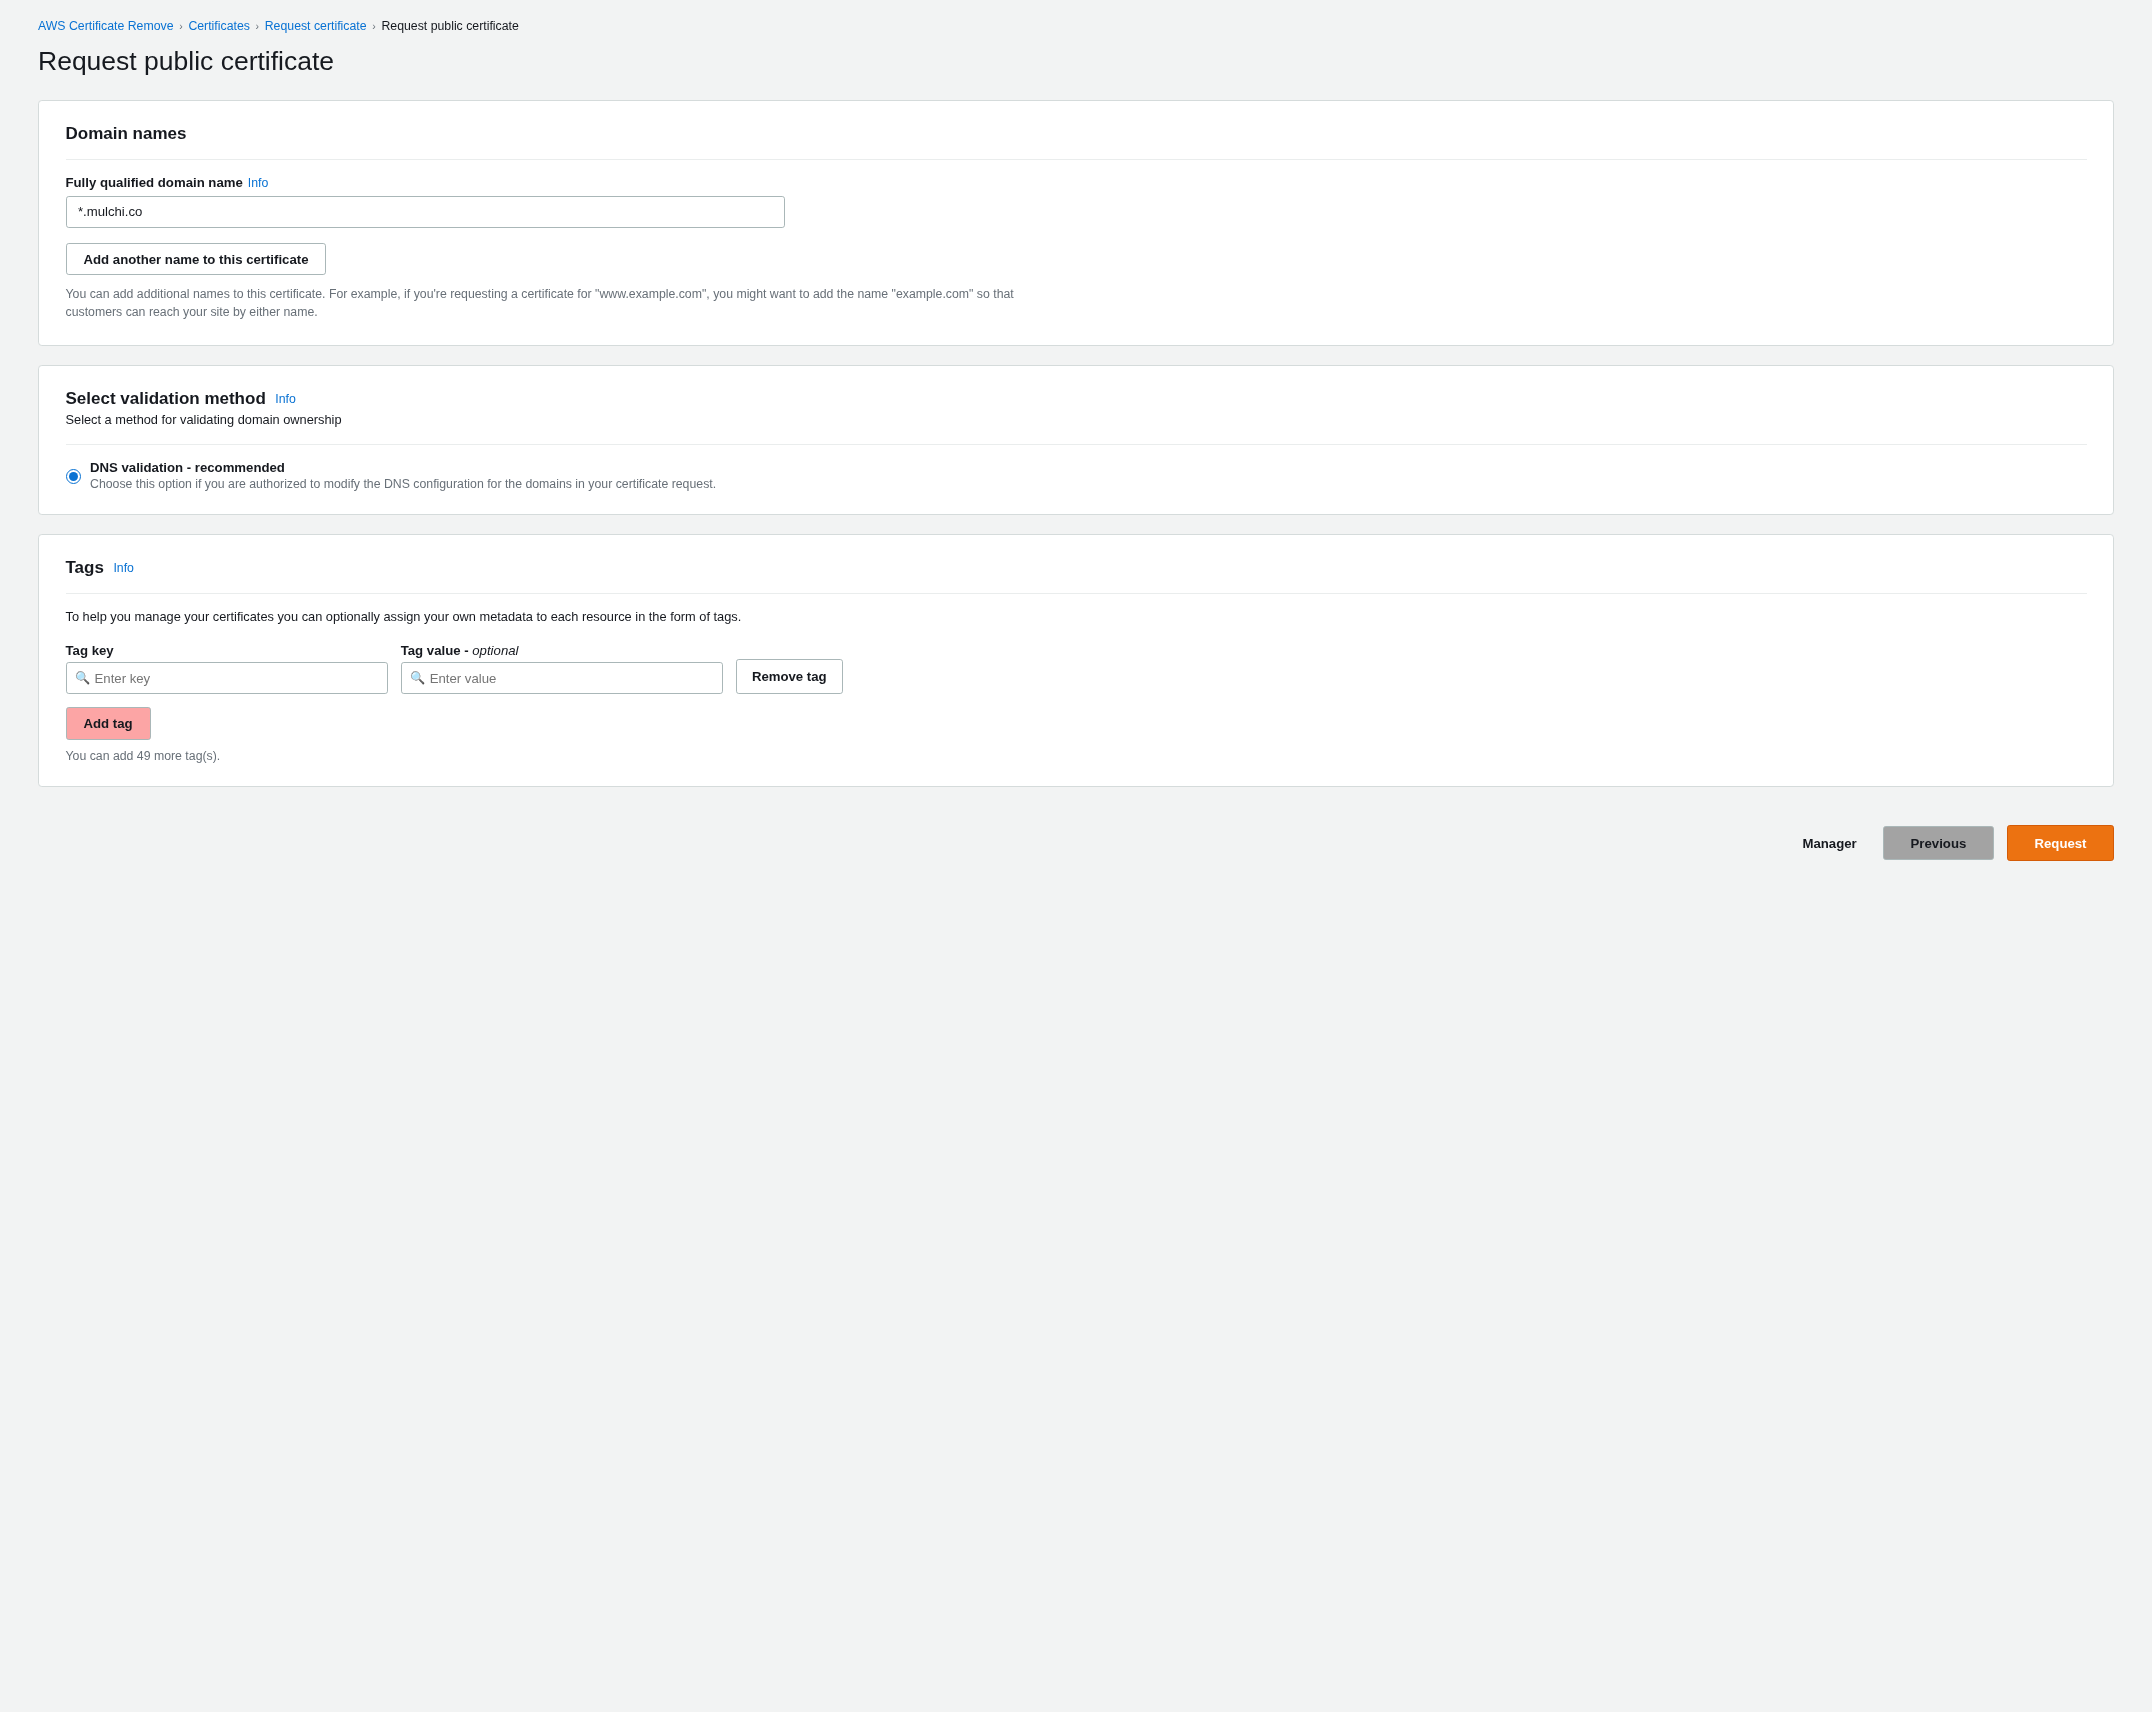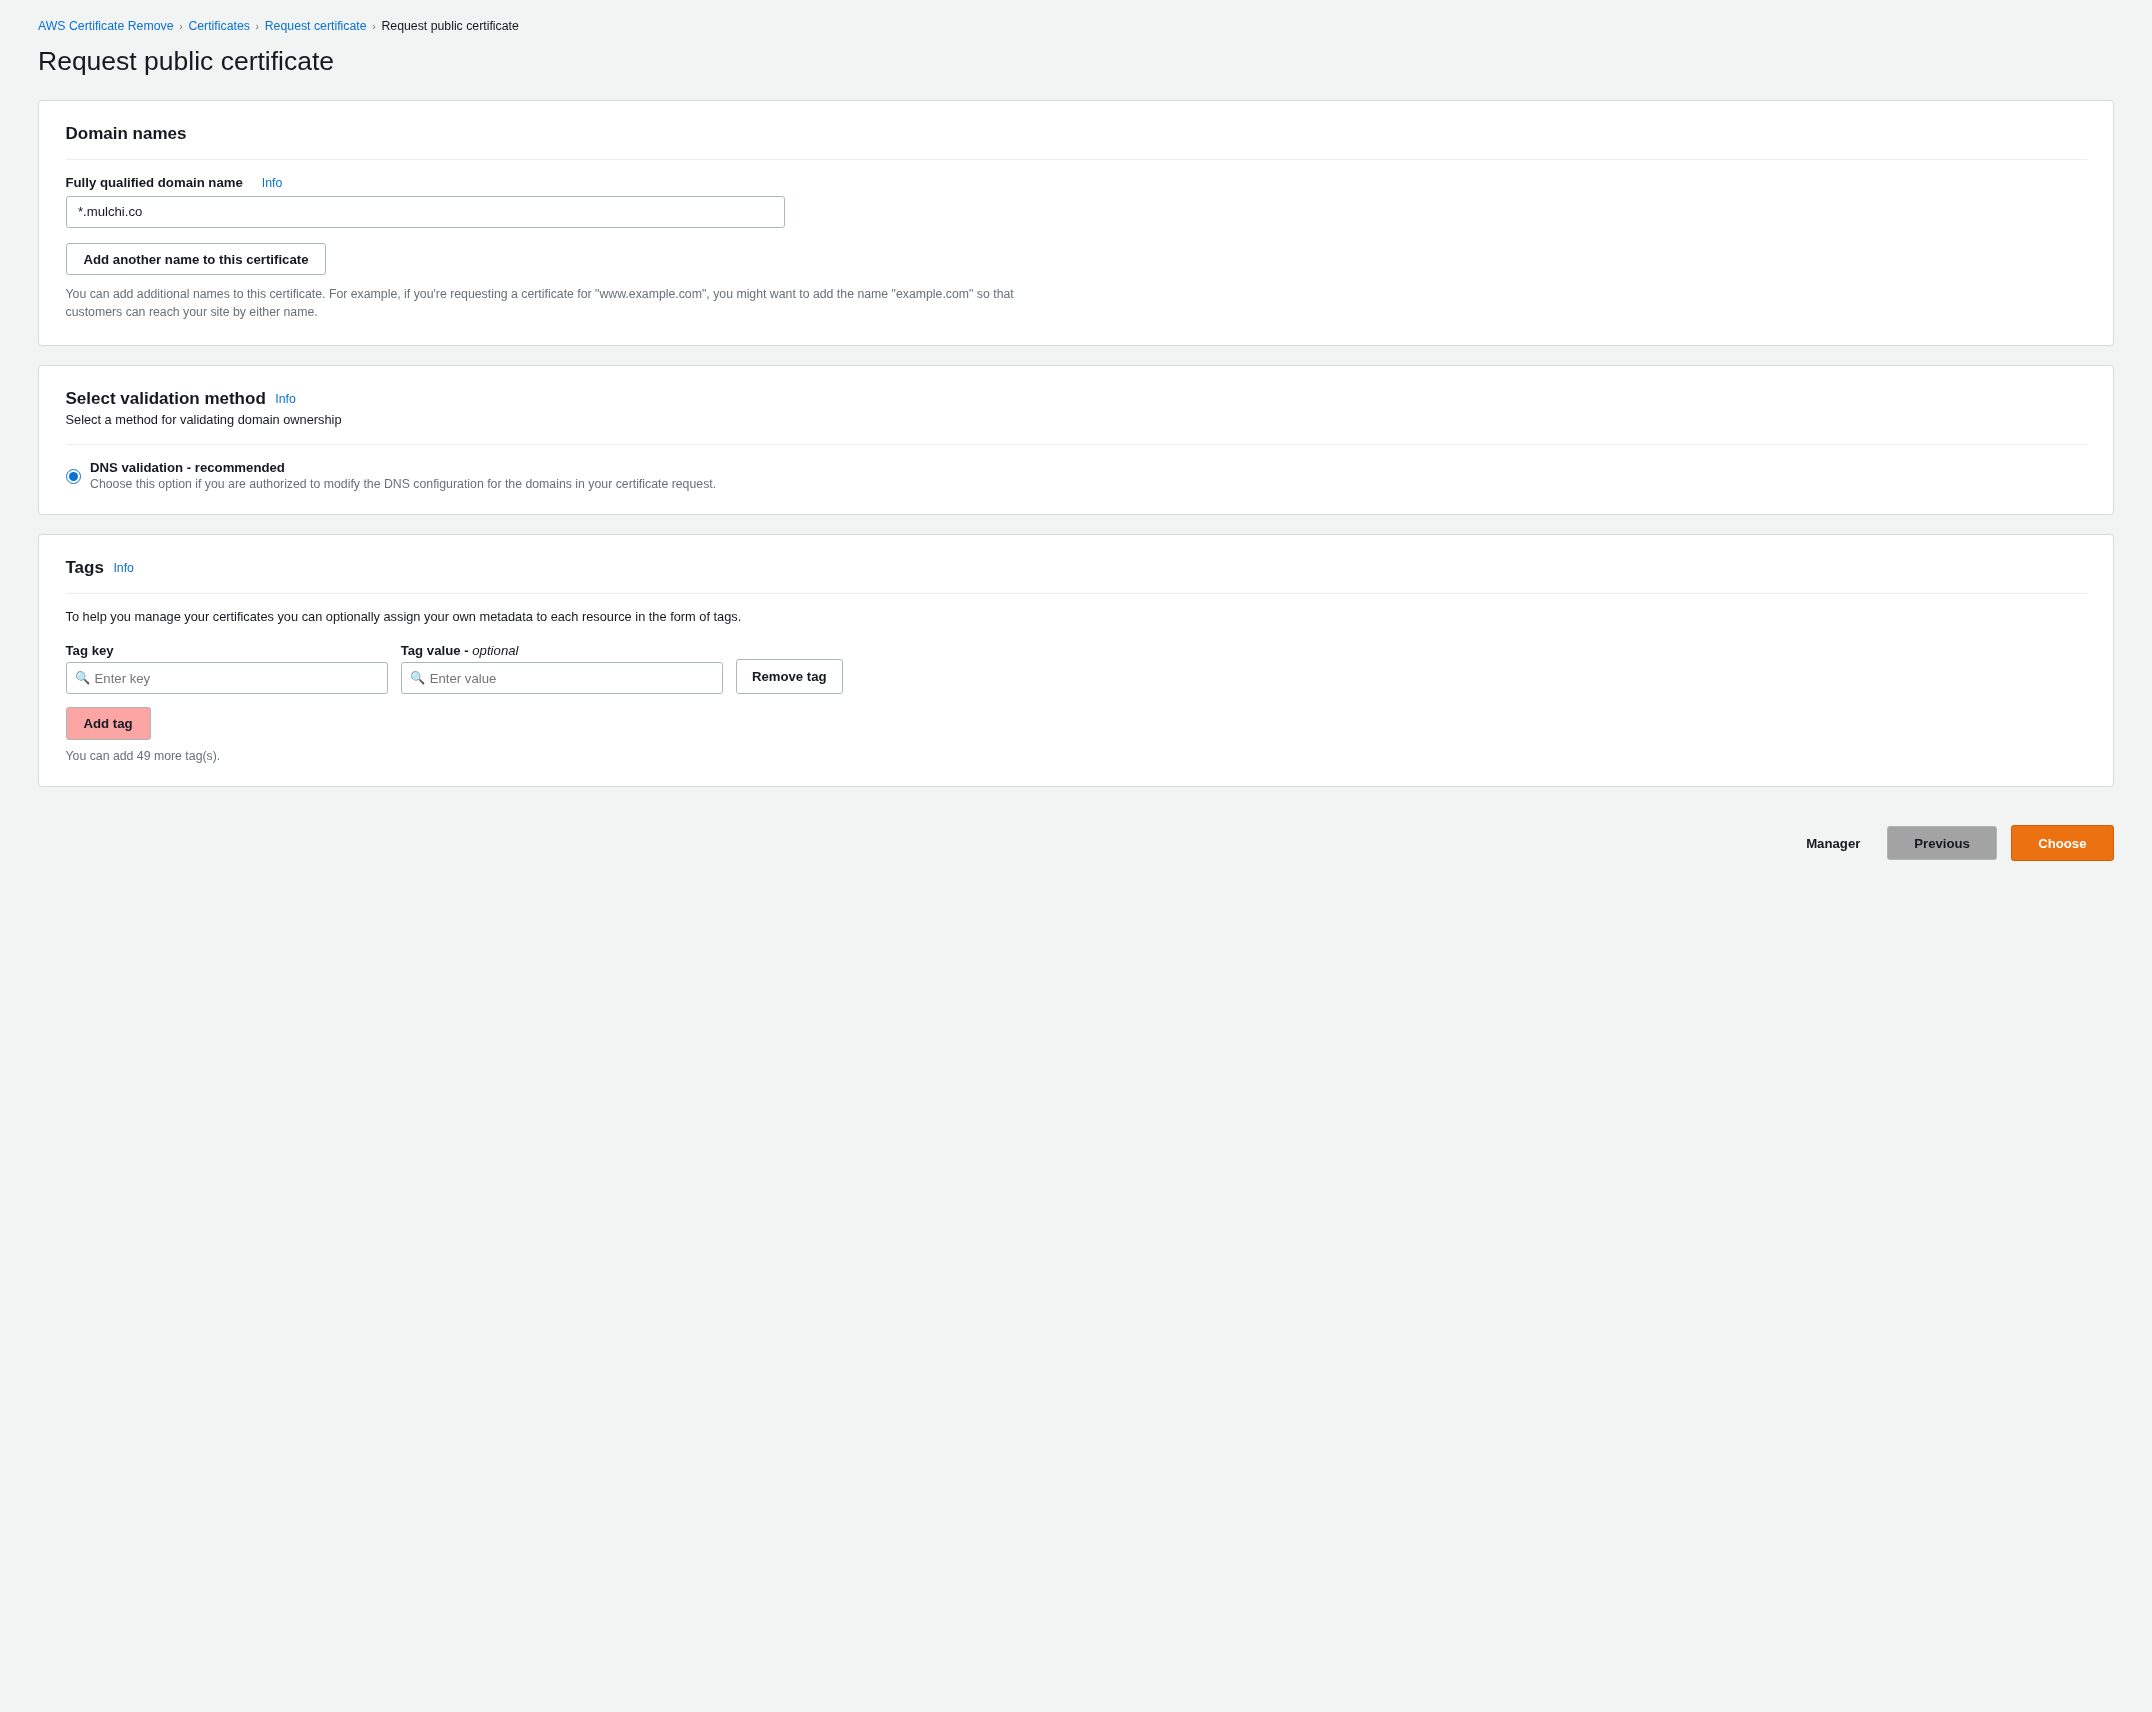--- a/index.html
+++ b/index.html
@@ -66,21 +66,21 @@
       border-top: 0.9px solid #eaeded;
       margin: 15px 0;
     }
     .field-label {
       font-size: 13.2px;
       font-weight: 600;
       color: #16191f;
       margin-bottom: 5.7px;
       display: flex;
       align-items: center;
-      gap: 19px;
+      gap: 5px;
     }
     .field-label .info-link {
       font-weight: 400;
     }
     .text-input {
       width: 100%;
       max-width: 719px;
       border: 0.9px solid #aab7b8;
       border-radius: 2.8px;
       padding: 7.6px 11.4px;
@@ -328,15 +328,15 @@
     </div>
     <button class="btn-remove-tag">Remove tag</button>
   </div>
   <button class="btn-add-tag">Add tag</button>
   <p class="tags-count-text">You can add 49 more tag(s).</p>
 </div>
 
 <div class="footer-actions">
   <button class="btn-cancel">Manager</button>
   <button class="btn-previous">Previous</button>
-  <button class="btn-request">Choose</button>
+  <button class="btn-request">Request</button>
 </div>
 
 
 </body></html>

